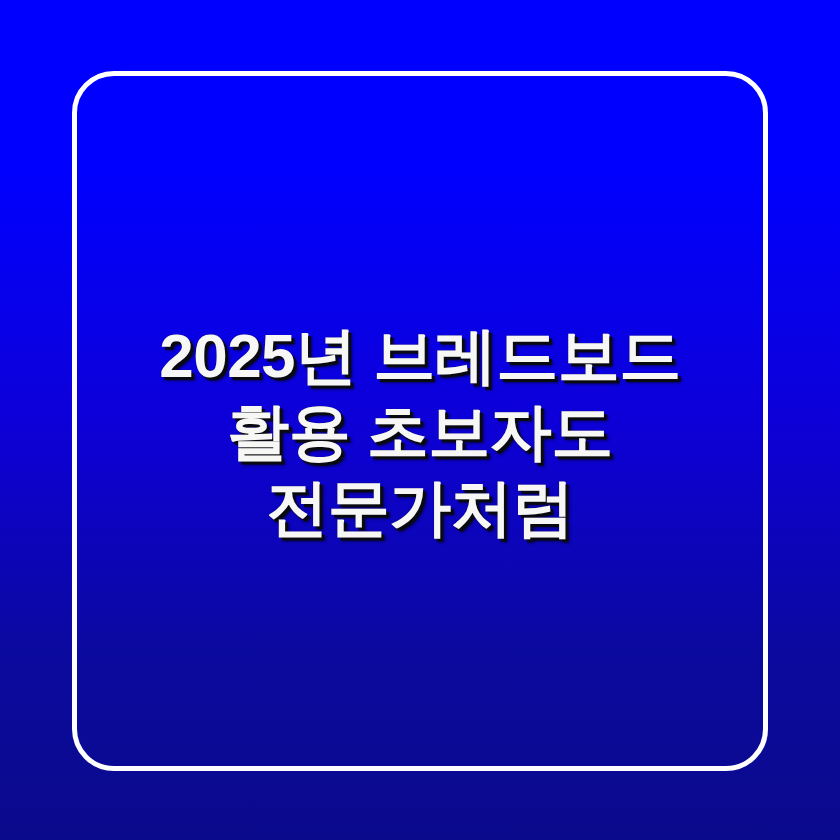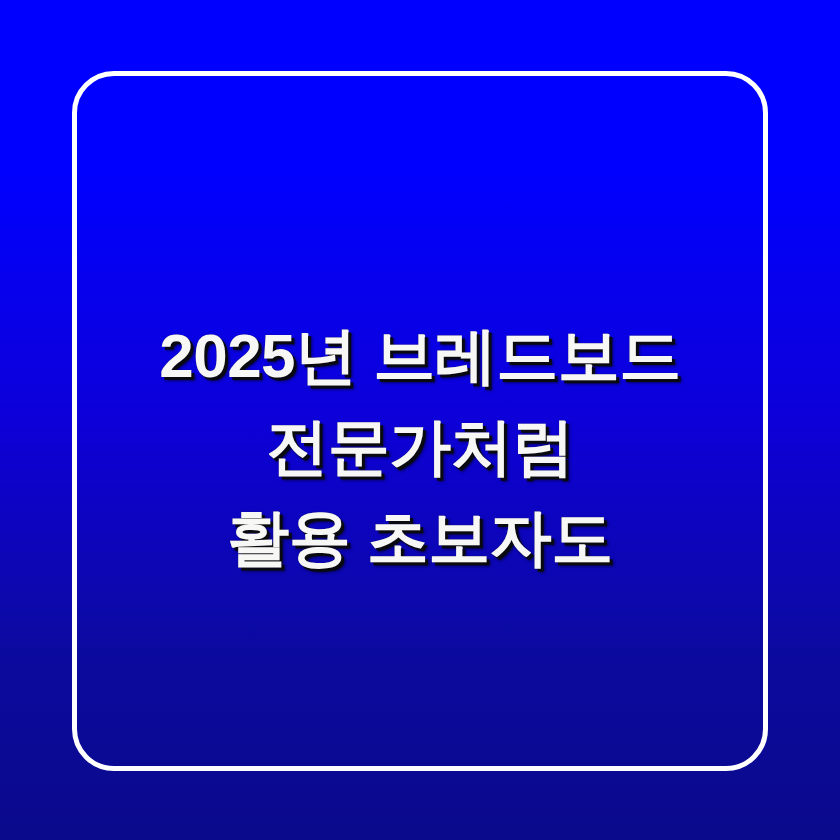--- a/index.html
+++ b/index.html
@@ -39,21 +39,21 @@
   
   #headline {
     position: absolute;
     left: 0;
     right: 0;
     top: 318px;
     display: flex;
     flex-direction: column;
     align-items: center;
     justify-content: flex-start;
-    gap: 15px;
+    gap: 0px;
   }
 
   .line {
     display: block;
     width: 100%;
     text-align: center;
     color: #f7f7f5;
     font-size: 62px;
     font-weight: bold;
     line-height: 76px;
@@ -67,17 +67,17 @@
 </style>
 </head>
 <body>
 
 <div id="canvas">
 
   <div id="frame"></div>
 
   <div id="headline">
     <span class="line">2025년 브레드보드</span>
+    <span class="line">활용 초보자도</span>
     <span class="line">전문가처럼</span>
-    <span class="line">활용 초보자도</span>
   </div>
 
 </div>
 
 </body></html>

